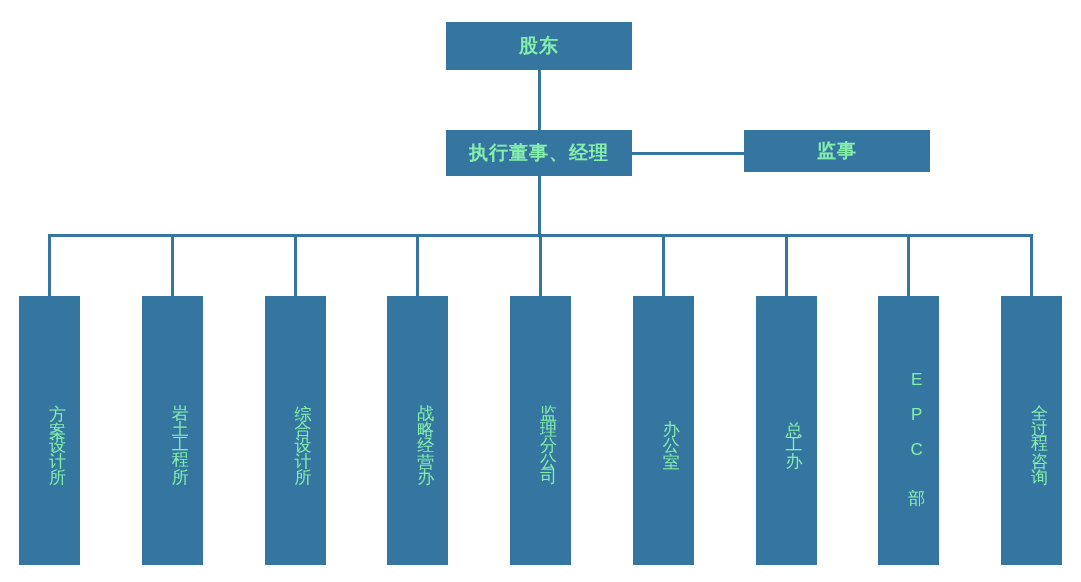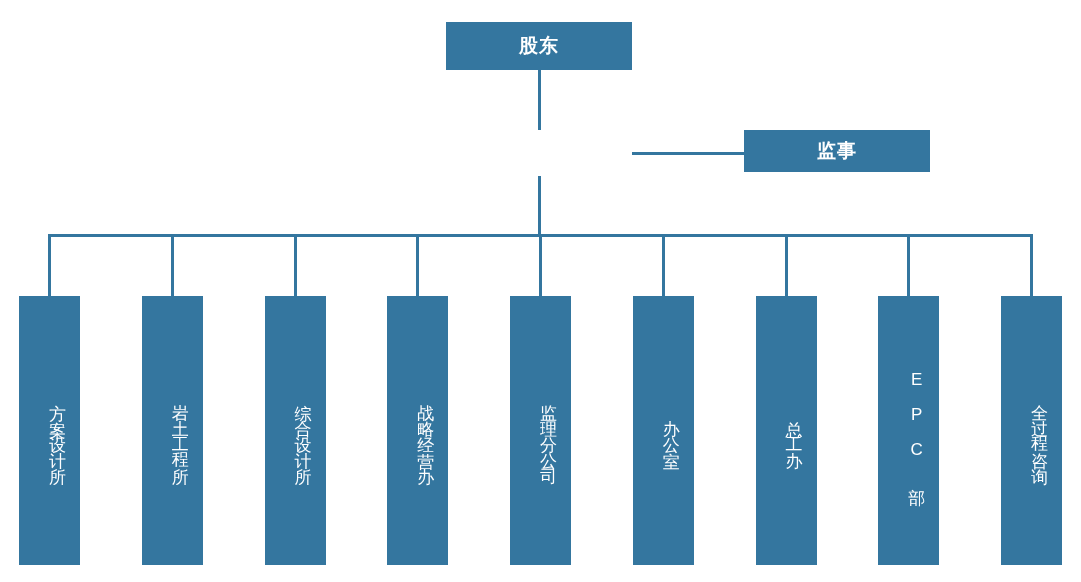--- a/index.html
+++ b/index.html
@@ -16,21 +16,21 @@
     width: 1081px;
     height: 582px;
     background: #ffffff;
     overflow: hidden;
   }
 
   
   .node {
     position: absolute;
     background: #34769f;
-    color: #ffffff;
+    color: #86efac;
     box-sizing: border-box;
     z-index: 2;
   }
   .node-h {
     display: flex;
     align-items: center;
     justify-content: center;
     font-size: 19px;
     font-weight: bold;
     letter-spacing: 1px;
@@ -103,20 +103,23 @@
       <div class="line v-line" style="left: 661.75px; top: 234px; height: 62px;"></div>
       <div class="line v-line" style="left: 784.5px; top: 234px; height: 62px;"></div>
       <div class="line v-line" style="left: 907.25px; top: 234px; height: 62px;"></div>
       <div class="line v-line" style="left: 1030px; top: 234px; height: 62px;"></div>
     </div>
 
   <div class="node node-h" id="node-shareholders">
     <span>股东</span>
   </div>
 
+  <div class="node node-h" id="node-executive">
+    <span>执行董事、经理</span>
+  </div>
 
   <div class="node node-h" id="node-supervisor">
     <span>监事</span>
   </div>
 
   <div id="dept-container">
       <div class="node node-v dept" style="left: 19px;">
         <span>方案设计所</span>
       </div>
       <div class="node node-v dept" style="left: 141.75px;">

